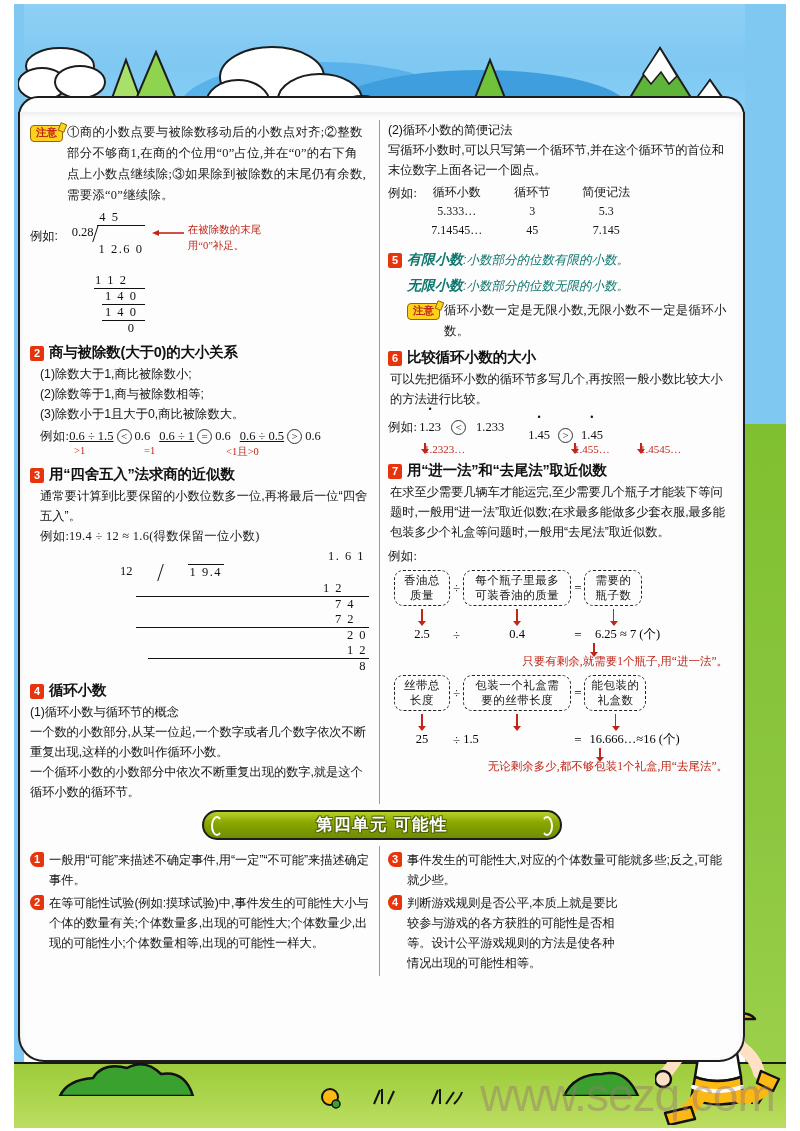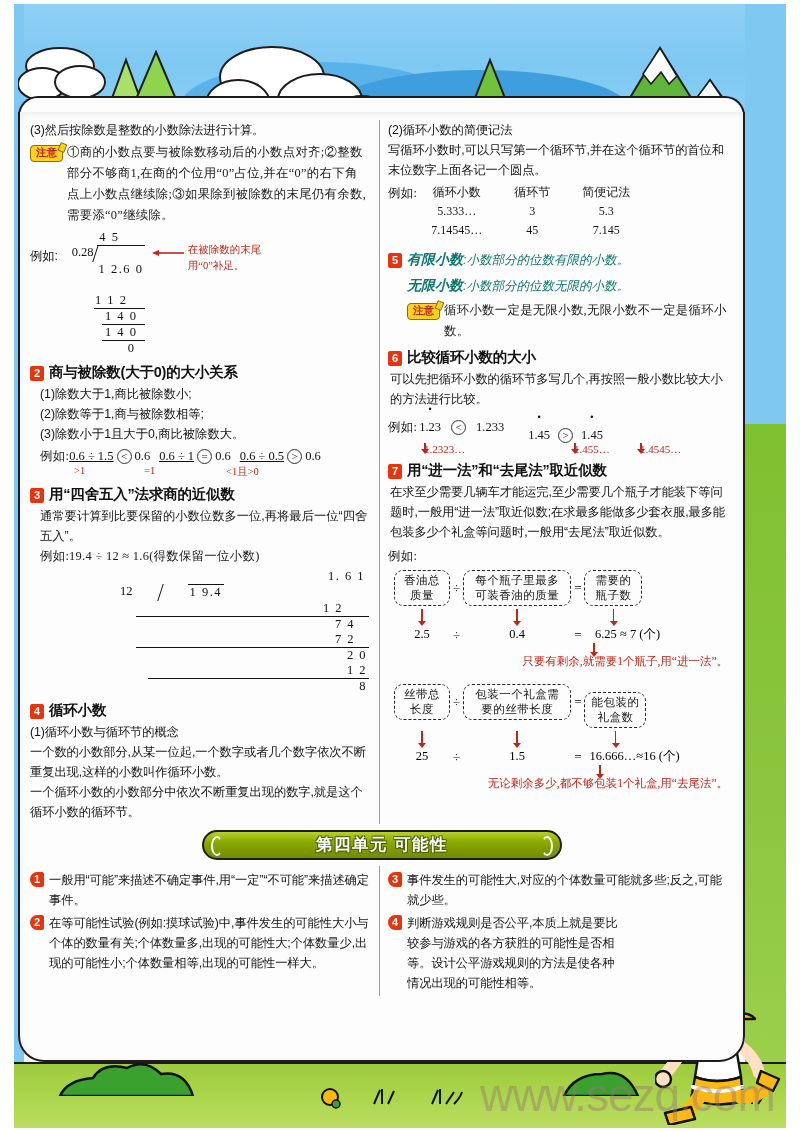--- a/index.html
+++ b/index.html
@@ -253,21 +253,20 @@
   </svg>
 
   <div class="card-top-round"></div>
   <div class="card"></div>
 
   <div class="content">
     <div class="cols">
 
       <div class="col left">
 
-        <div class="para">(3)然后按除数是整数的小数除法进行计算。</div>
 
         <div class="note-row" style="margin-left:0; margin-top:2px;">
           <span class="note-tag">注意</span>
           <span class="note-body hand">①商的小数点要与被除数移动后的小数点对齐;②整数部分不够商1,在商的个位用“0”占位,并在“0”的右下角点上小数点继续除;③如果除到被除数的末尾仍有余数,需要添“0”继续除。</span>
         </div>
 
         <div style="display:flex; align-items:flex-start; margin-top:4px;">
           <div class="para" style="margin-top:16px;">例如:</div>
           <div class="division" style="margin-left:14px; position:relative;">
             <div class="dv-row" style="padding-right:26px;"><span>4 5</span></div>
@@ -486,40 +485,40 @@
           </div>
 
           <div style="margin-top:6px; margin-left:6px;">
             <div style="display:flex; align-items:center;">
               <div class="dbox" style="width:56px; white-space:pre-line;">丝带总
 长度</div>
               <span class="op">÷</span>
               <div class="dbox" style="width:108px; white-space:pre-line;">包装一个礼盒需
 要的丝带长度</div>
               <span class="op">=</span>
-              <div class="dbox" style="width:62px; white-space:pre-line;margin-top:17px;">能包装的
+              <div class="dbox" style="width:62px; white-space:pre-line;">能包装的
 礼盒数</div>
             </div>
             <div style="display:flex; align-items:center; margin-top:1px;">
               <div style="width:56px;">
                   <div class="arrow-dn"></div>
                 </div>
               <span class="op" style="visibility:hidden;">÷</span>
               <div style="width:108px;">
                   <div class="arrow-dn"></div>
                 </div>
               <span class="op" style="visibility:hidden;">=</span>
               <div style="width:62px;">
                   <div class="arrow-dn"></div>
                 </div>
             </div>
             <div style="display:flex; align-items:center; margin-top:3px; font-family:'Liberation Serif',serif; font-size:12.5px;">
               <div style="width:56px; text-align:center;">25</div>
               <span class="op">÷</span>
-              <div style="width:108px; text-align:center;font-family:Liberation Serif, serif;">1.5</div>
+              <div style="width:108px; text-align:left;font-family:Liberation Serif, serif;">1.5</div>
               <span class="op">=</span>
               <div style="width:100px; text-align:center;">16.666…≈16 (个)</div>
             </div>
             <div style="display:flex; margin-top:0px;">
               <div style="width:196px;"></div>
               <div style="width:20px;">
                   <div class="arrow-dn" style="height:10px;"></div>
                 </div>
             </div>
             <div class="redsm" style="text-align:right; margin-top:1px; font-size:11.5px;">无论剩余多少,都不够包装1个礼盒,用“去尾法”。</div>

